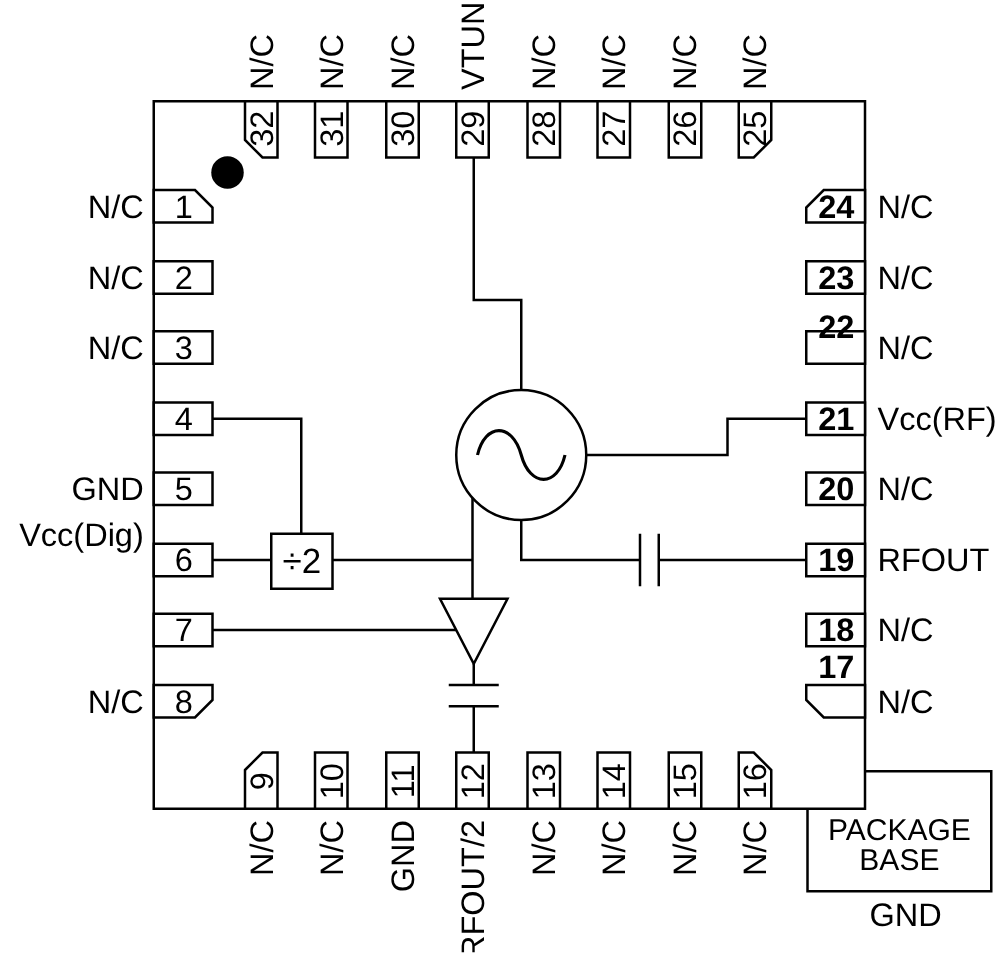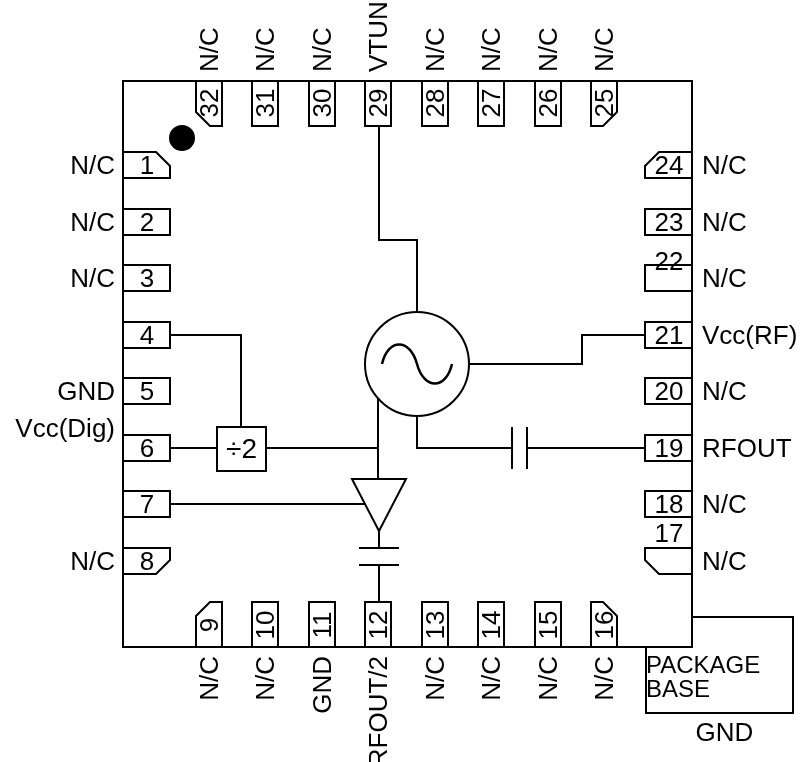--- a/index.html
+++ b/index.html
@@ -1,29 +1,29 @@
 <!DOCTYPE html>
 <html><head>
 <meta charset="utf-8">
 <style>
   html,body{margin:0;padding:0;background:#fff;}
   .stage{position:relative;width:800px;height:762px;background:#fff;color:#000;
          font-family:"Liberation Sans",sans-serif;overflow:hidden;}
   .stage svg{position:absolute;left:0;top:0;}
   .num{position:absolute;width:46px;font-size:26px;line-height:26px;text-align:center;}
   .num-l{left:124px;}
-  .num-r{left:646px;}
+  .num-r{left:646px;font-weight:bold;}
   .lbl{position:absolute;font-size:26px;line-height:28px;white-space:nowrap;}
   .lbl-left{left:0;width:115px;text-align:right;}
   .lbl-right{left:702px;}
   .rot{position:absolute;left:0;top:0;transform-origin:0 0;white-space:nowrap;
        font-size:26px;line-height:26px;}
   .divlbl{position:absolute;left:217px;top:434px;width:49px;text-align:center;
           font-size:28px;line-height:30px;}
-  .pkg{position:absolute;left:646px;top:653px;width:147px;text-align:left;
+  .pkg{position:absolute;left:646px;top:653px;width:147px;text-align:center;
        font-size:24px;line-height:24px;letter-spacing:0px;}
   .gnd{position:absolute;left:651px;top:720px;width:147px;text-align:center;
        font-size:26px;line-height:25px;}
 </style>
 </head>
 <body>
 
 <div class="stage">
 
   <svg width="800" height="762" viewBox="0 0 800 762">

